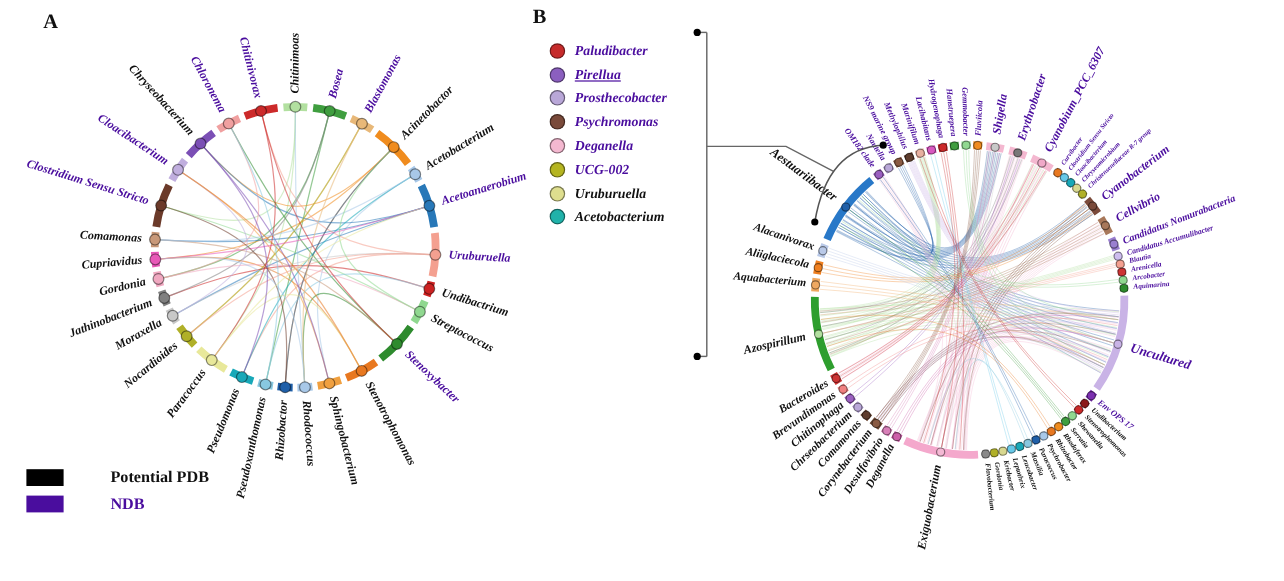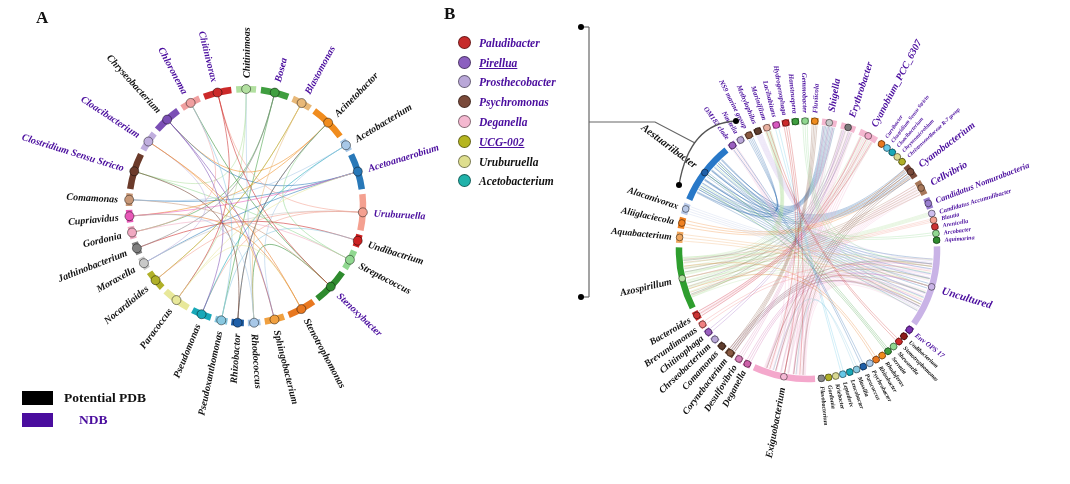--- a/index.html
+++ b/index.html
@@ -9,21 +9,21 @@
                 font-family:"Liberation Serif",serif;}
   #letter-a{left:36px;top:8px;}
   #letter-b{left:444px;top:4px;}
   #main-svg{position:absolute;left:0;top:0;}
   #species-legend{position:absolute;left:458px;top:29px;}
   .sp-item{display:flex;align-items:flex-end;height:19.8px;}
   .sp-dot{width:11px;height:11px;border-radius:50%;border:1.3px solid rgba(0,0,0,.45);
           margin-right:8px;flex:0 0 auto;}
   .sp-label{font-style:italic;font-weight:bold;font-size:11.5px;white-space:nowrap;}
   #pdb-legend{position:absolute;left:22px;top:390px;}
-  .pdb-row{display:flex;align-items:center;margin-bottom:6px;}
+  .pdb-row{display:flex;align-items:center;margin-bottom:6px;gap:28px;}
   .pdb-swatch{width:31px;height:14px;margin-right:11px;flex:0 0 auto;}
   .pdb-label{font-weight:bold;font-size:13.5px;white-space:nowrap;}
 </style>
 </head>
 <body>
 
 <div id="figure">
   <svg id="main-svg" width="1070" height="484" viewBox="0 0 1070 484">
       <g>
         <path d="M 246.13295875952898 93.00007822140643 C 246.02925092709637 181.14001720870942 231.2225046163471 225.9911287871925 178.82956643794137 296.8687672145114" fill="none" stroke="#b2e0a0" stroke-width="1" opacity="0.55"></path>
@@ -544,35 +544,35 @@
       <div class="sp-item">
         <span class="sp-dot" style="background: rgb(122, 74, 58);"></span>
         <span class="sp-label" style="color: rgb(74, 13, 158); margin-top: 38px;">Psychromonas</span>
       </div>
       <div class="sp-item">
         <span class="sp-dot" style="background: rgb(244, 184, 208);"></span>
         <span class="sp-label" style="color: rgb(74, 13, 158);">Deganella</span>
       </div>
       <div class="sp-item">
         <span class="sp-dot" style="background: rgb(181, 181, 32);"></span>
-        <span class="sp-label" style="color: rgb(74, 13, 158); text-decoration: underline;">UCG-002</span>
+        <span class="sp-label" style="color: rgb(74, 13, 158);">UCG-002</span>
       </div>
       <div class="sp-item">
         <span class="sp-dot" style="background: rgb(222, 222, 142);"></span>
         <span class="sp-label" style="color: rgb(17, 17, 17);">Uruburuella</span>
       </div>
       <div class="sp-item">
         <span class="sp-dot" style="background: rgb(32, 178, 170);"></span>
         <span class="sp-label" style="color: rgb(17, 17, 17);">Acetobacterium</span>
       </div>
     </div>
 
   <div id="pdb-legend">
     <div class="pdb-row">
       <span class="pdb-swatch" id="swatch-pdb" style="background: rgb(0, 0, 0);"></span>
       <span class="pdb-label" id="label-pdb" style="color: rgb(17, 17, 17);">Potential PDB</span>
     </div>
     <div class="pdb-row">
       <span class="pdb-swatch" id="swatch-ndb" style="background: rgb(74, 13, 158);"></span>
-      <span class="pdb-label" id="label-ndb" style="color: rgb(74, 13, 158); margin-left: 15px;">NDB</span>
+      <span class="pdb-label" id="label-ndb" style="color: rgb(74, 13, 158);">NDB</span>
     </div>
   </div>
 </div>
 
 </body></html>

